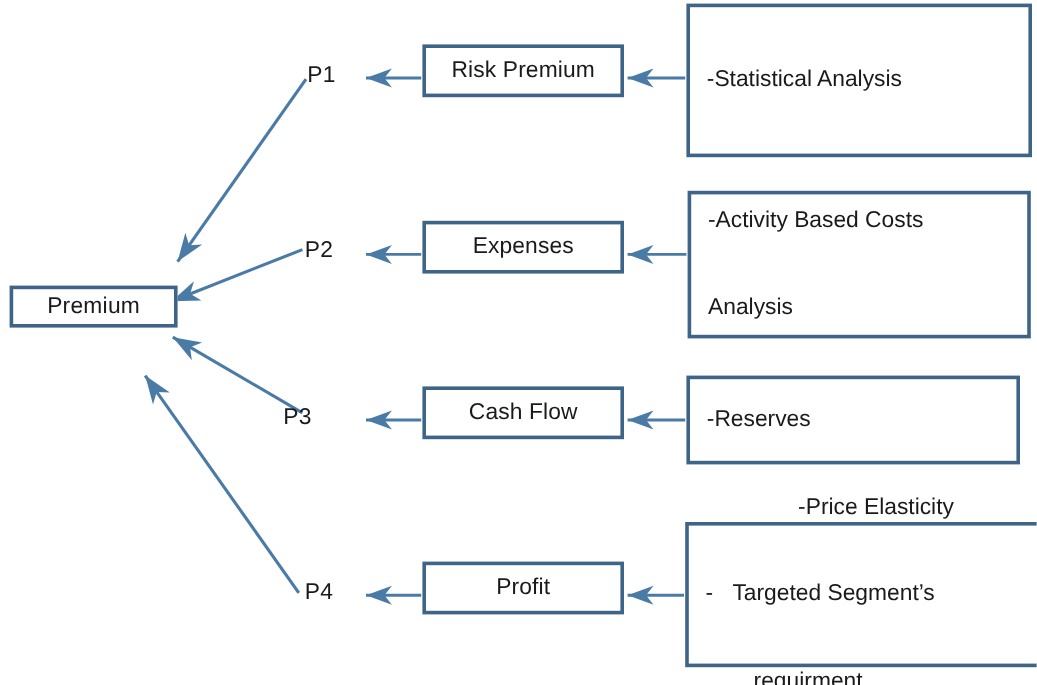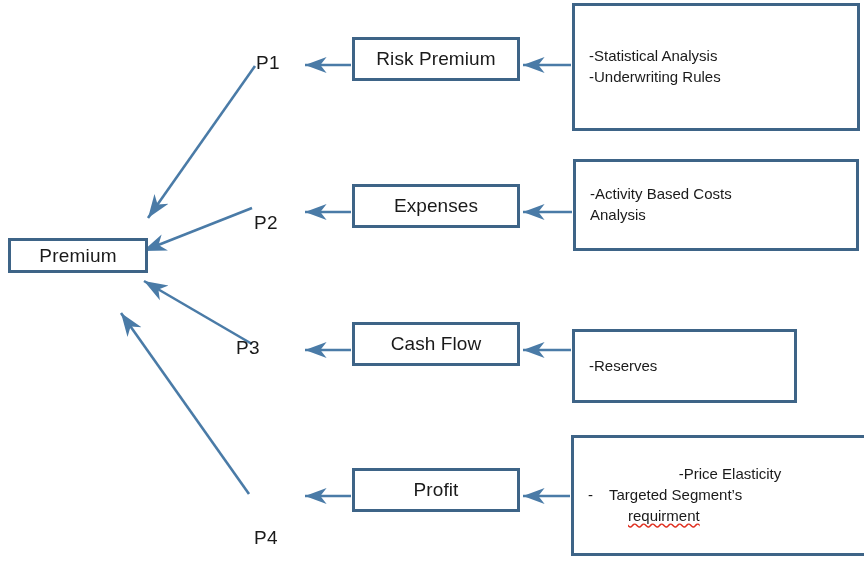--- a/index.html
+++ b/index.html
@@ -58,27 +58,28 @@
   .cat-4 { top: 468px; }
 
   .node-detail {
     position: absolute;
     box-sizing: border-box;
     background: #ffffff;
     border: 3px solid #3e6487;
     display: flex;
     flex-direction: column;
     justify-content: center;
-    font-size: 15px;
+    font-size: 19px;
     line-height: 1.38;
     padding: 0 14px;
+    gap: 46px;
   }
   .det-1 { left: 572px; top: 3px;   width: 288px; height: 128px; }
-  .det-2 { left: 573px; top: 159px; width: 286px; height: 92px; }
-  .det-3 { left: 572px; top: 329px; width: 225px; height: 74px;  }
+  .det-2 { left: 573px; top: 159px; width: 286px; height: 123px; }
+  .det-3 { left: 572px; top: 313px; width: 278px; height: 74px;  }
   .det-4 { left: 571px; top: 435px; width: 304px; height: 121px; }
 
   .det-line { white-space: nowrap; }
   .det-2 .det-line, .det-4 .det-line { white-space: normal; }
 
   .det-4 { padding: 0 10px; }
   .d4-line1 { text-align: center; padding-left: 14px; }
   .d4-line2 { display: flex; gap: 16px; padding-left: 4px; }
   .d4-line3 { padding-left: 44px; }
 
@@ -88,23 +89,23 @@
     text-underline-offset: 2px;
   }
 
   .plabel {
     position: absolute;
     font-size: 19px;
     color: #1a1a1a;
     letter-spacing: 0.3px;
   }
   .p1 { left: 256px; top: 52px; }
-  .p2 { left: 254px; top: 212px; }
+  .p2 { left: 254px; top: 198px; }
   .p3 { left: 236px; top: 337px; }
-  .p4 { left: 254px; top: 483px; margin-top: 44px; }
+  .p4 { left: 254px; top: 483px; }
 </style>
 </head>
 <body>
 
 <div id="canvas">
 
   <svg id="arrow-layer" viewBox="0 0 864 571" width="864" height="571" xmlns="http://www.w3.org/2000/svg">
     <defs>
       <marker id="ah" markerWidth="11" markerHeight="11" refX="9" refY="4" orient="auto" markerUnits="strokeWidth">
         <path d="M 9 4 L 0 0.7 L 2.6 4 L 0 7.3 Z" fill="#4a7ba7"></path>
@@ -144,21 +145,20 @@
   </div>
   <div class="node node-category cat-3">
     <span>Cash Flow</span>
   </div>
   <div class="node node-category cat-4">
     <span>Profit</span>
   </div>
 
   <div class="node-detail det-1">
     <div class="det-line">-Statistical Analysis</div>
-    <div class="det-line">-Underwriting Rules</div>
   </div>
 
   <div class="node-detail det-2">
     <div class="det-line">-Activity Based Costs</div>
     <div class="det-line">Analysis</div>
   </div>
 
   <div class="node-detail det-3">
     <div class="det-line">-Reserves</div>
   </div>

